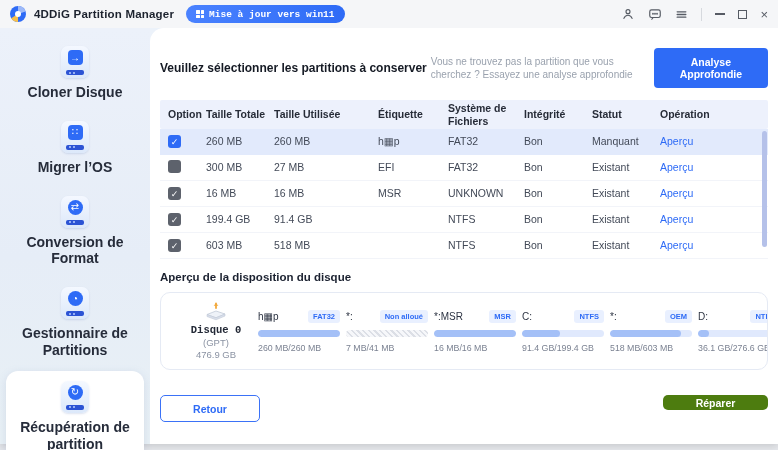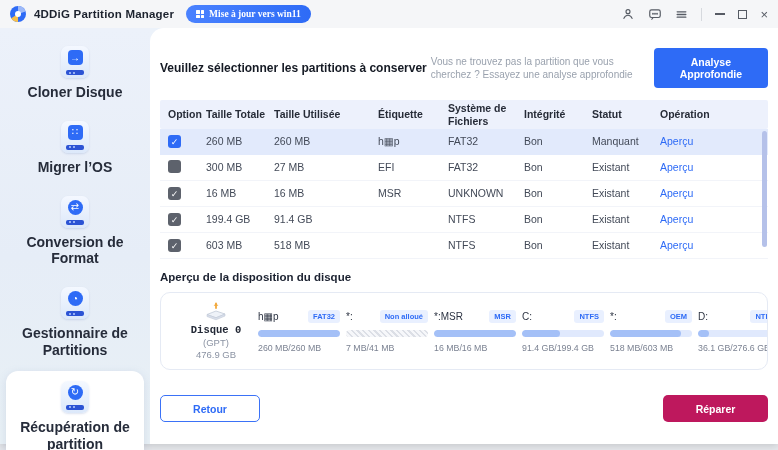--- a/index.html
+++ b/index.html
@@ -12,21 +12,21 @@
   .window { width:778px; height:444px; position:relative; background:#fff; box-shadow:0 2px 8px rgba(0,0,0,.15); }
 
   
   .titlebar { height:28px; background:#f5f6f8; display:flex; align-items:center; padding:0 10px; }
   .logo { width:16px; height:16px; flex:0 0 auto; }
   .app-name { font-size:11.5px; font-weight:bold; color:#1c222e; margin-left:8px; letter-spacing:.2px; }
   .upgrade-pill {
     margin-left:12px; height:18px; border:none; border-radius:9px; cursor:pointer;
     background:linear-gradient(90deg,#4a82ff,#2e6bf6); color:#fff;
     font-size:9.5px; font-weight:bold; display:flex; align-items:center; gap:5px; padding:0 10px;
-    font-family:Liberation Serif, serif;
+    font-family:Liberation Mono, monospace;
   }
   .win-grid { width:8px; height:8px; display:grid; grid-template-columns:1fr 1fr; gap:1px; }
   .win-grid i { background:#fff; border-radius:.5px; }
   .tb-right { margin-left:auto; display:flex; align-items:center; gap:13px; }
   .tb-btn { background:none; border:none; cursor:pointer; display:flex; align-items:center; justify-content:center; padding:0; color:#565b64; }
   .tb-divider { width:1px; height:13px; background:#d6d9de; }
   .wc-min { width:10px; height:1.5px; background:#565b64; display:block; }
   .wc-max { width:9px; height:9px; border:1.4px solid #565b64; display:block; }
   .wc-close { font-size:13px; line-height:1; color:#565b64; }
 
@@ -87,21 +87,21 @@
   .p-name { font-size:10px; color:#2c3342; white-space:nowrap; }
   .p-badge { font-size:7.5px; font-weight:bold; color:#2e6bf6; background:#e9f0ff; border-radius:3px; padding:2px 5px; white-space:nowrap; }
   .p-bar { margin:7px 0 6px; height:7px; border-radius:4px; background:#e0e9fd; overflow:hidden; }
   .p-fill { height:100%; background:#a4c0f7; border-radius:4px; }
   .p-bar.unalloc { background:repeating-linear-gradient(45deg,#dcdfe6 0 1.5px,#f6f7fa 1.5px 4px); }
   .p-usage { font-size:8.8px; color:#7b8292; white-space:nowrap; }
 
   
   .footer { position:absolute; left:10px; right:10px; bottom:22px; display:flex; justify-content:space-between; }
   .btn-back { width:100px; height:27px; background:#fff; border:1px solid #3b72f7; border-radius:5px; color:#2e6bf6; font-size:10.5px; font-weight:bold; cursor:pointer; font-family:"Liberation Sans", sans-serif; }
-  .btn-repair { width:105px; height:27px; background:#be185d; border:none; border-radius:5px; color:#fff; font-size:10.5px; font-weight:bold; cursor:pointer; font-family:"Liberation Sans", sans-serif; }
+  .btn-repair { width:105px; height:15px; background:#4d7c0f; border:none; border-radius:5px; color:#fff; font-size:10.5px; font-weight:bold; cursor:pointer; font-family:"Liberation Sans", sans-serif; }
 </style>
 </head>
 <body>
 
 <div class="window">
 
   <div class="titlebar">
     <svg class="logo" viewBox="0 0 16 16">
       <circle cx="8" cy="8" r="8" fill="#2e6bf6"></circle>
       <path d="M8 8 L8 0 A8 8 0 0 1 15.5 5.4 Z" fill="#9db9f8"></path>

